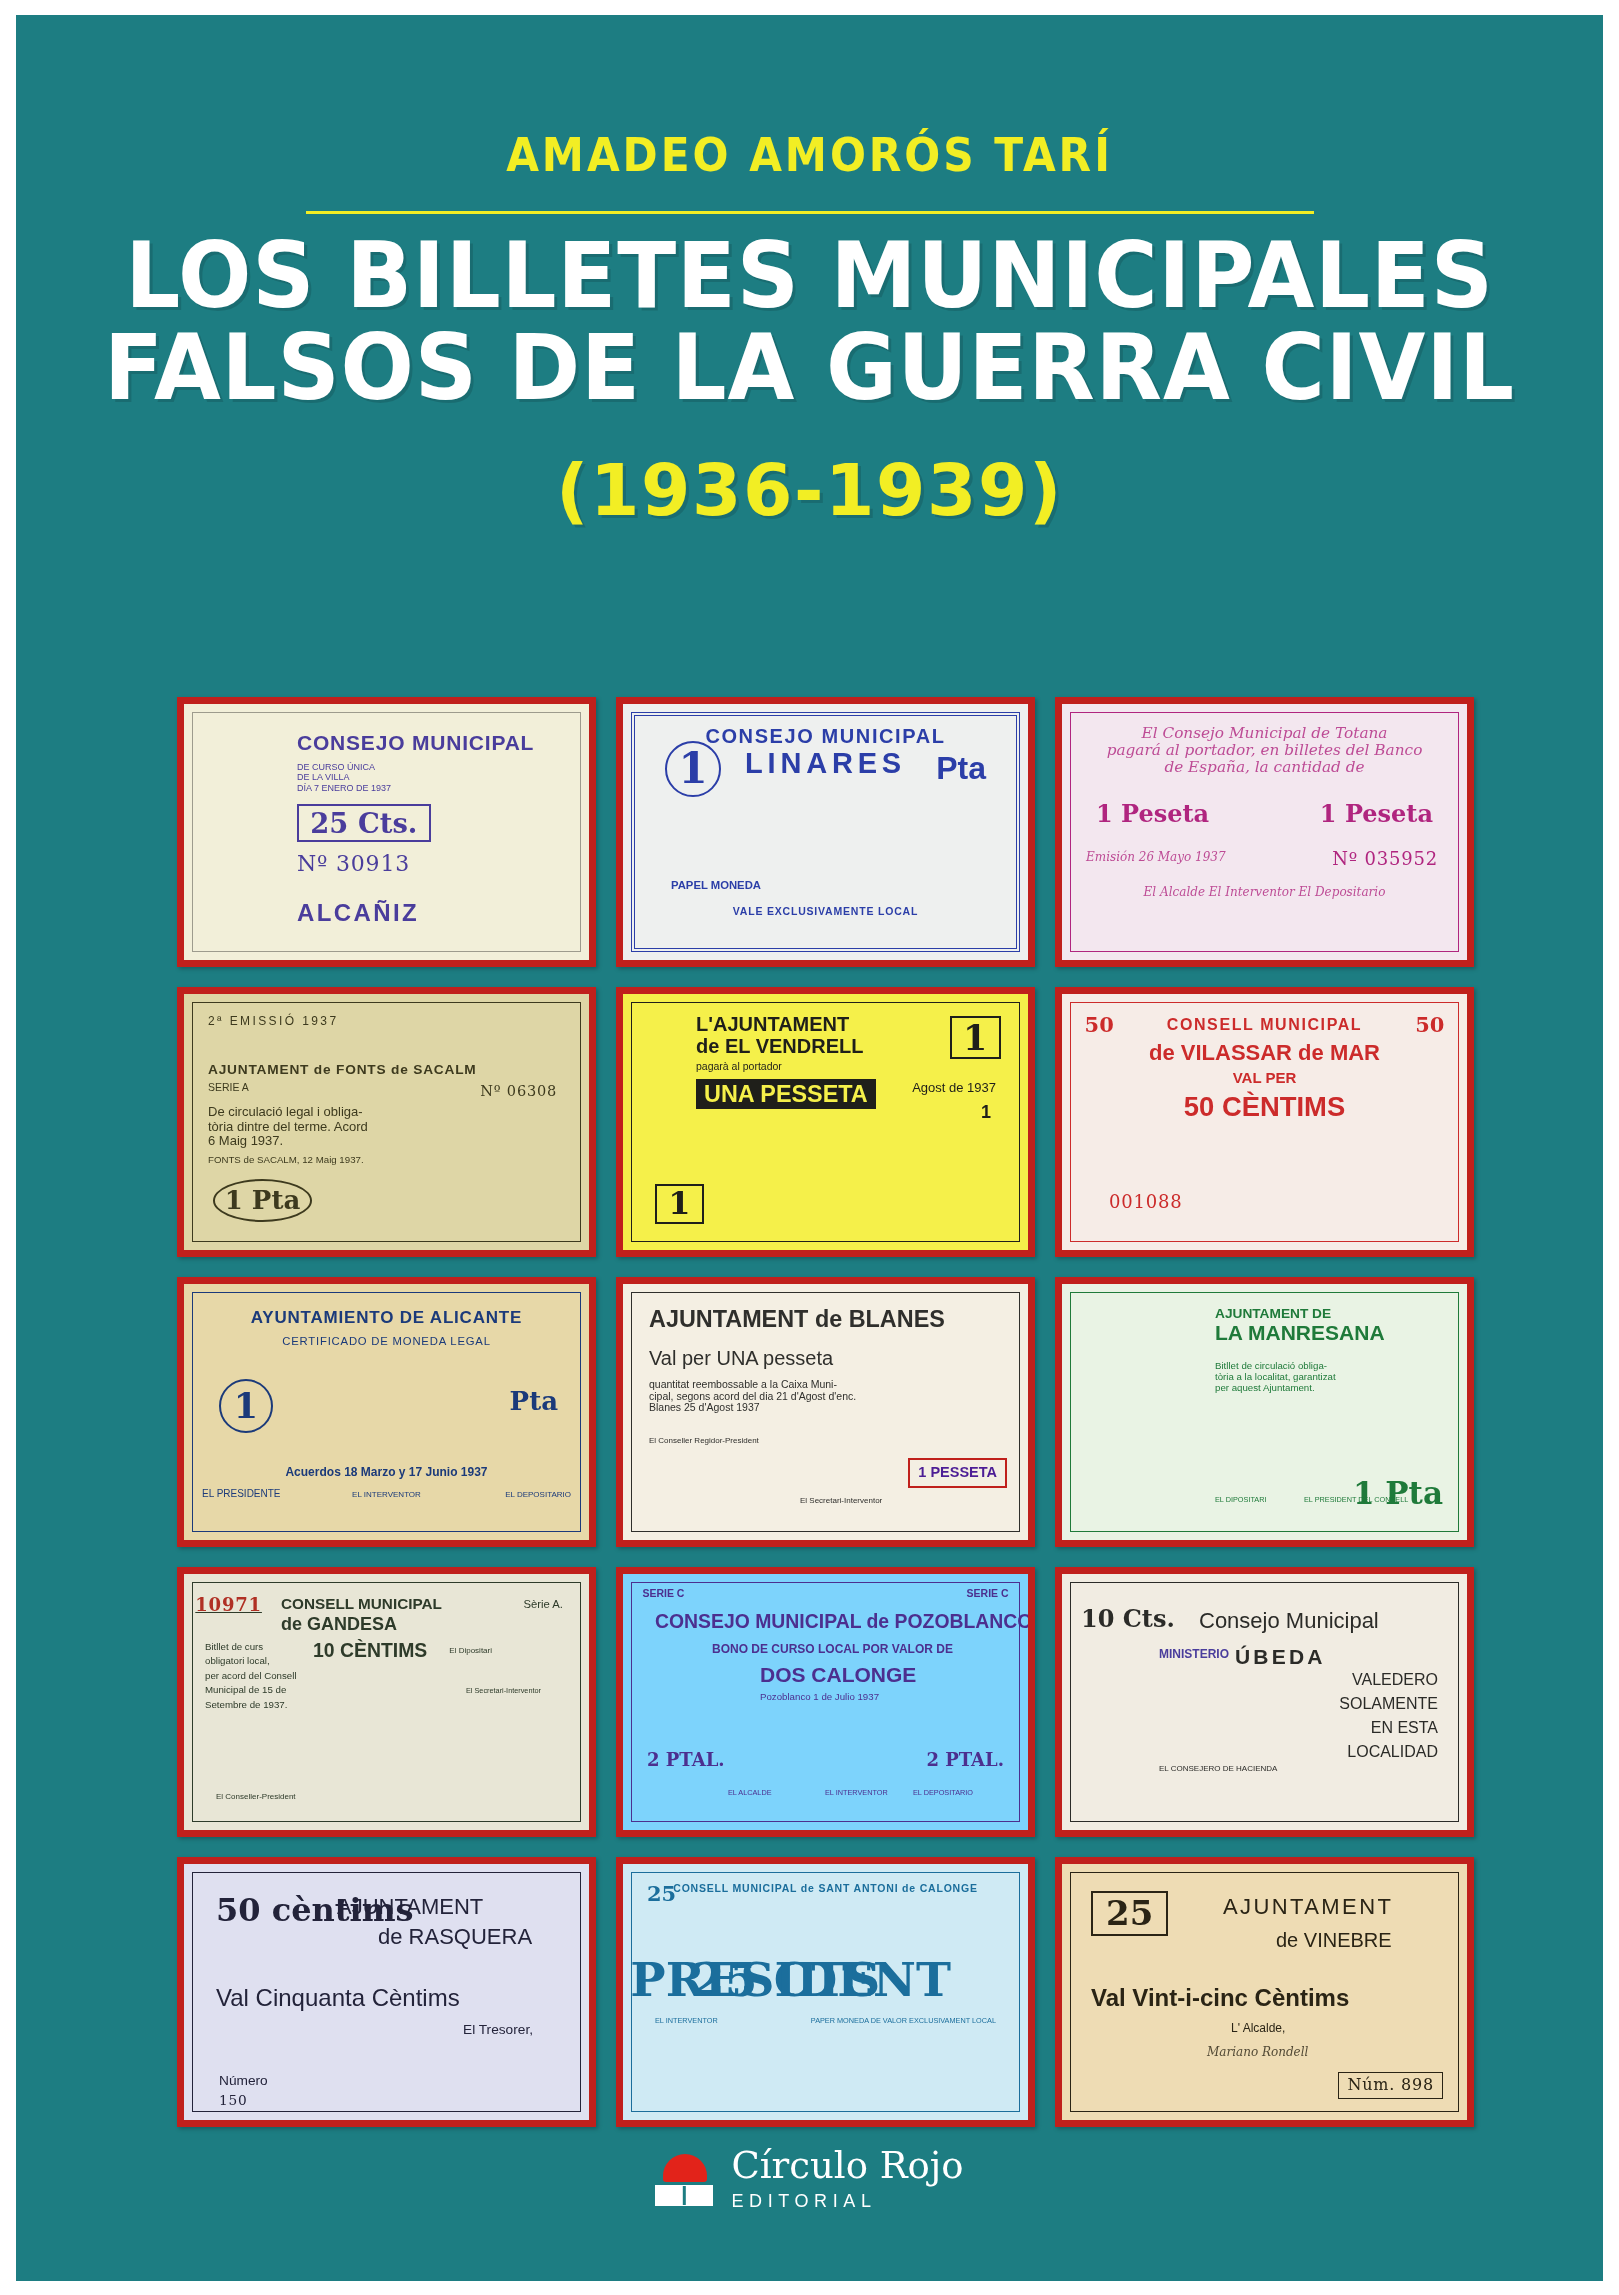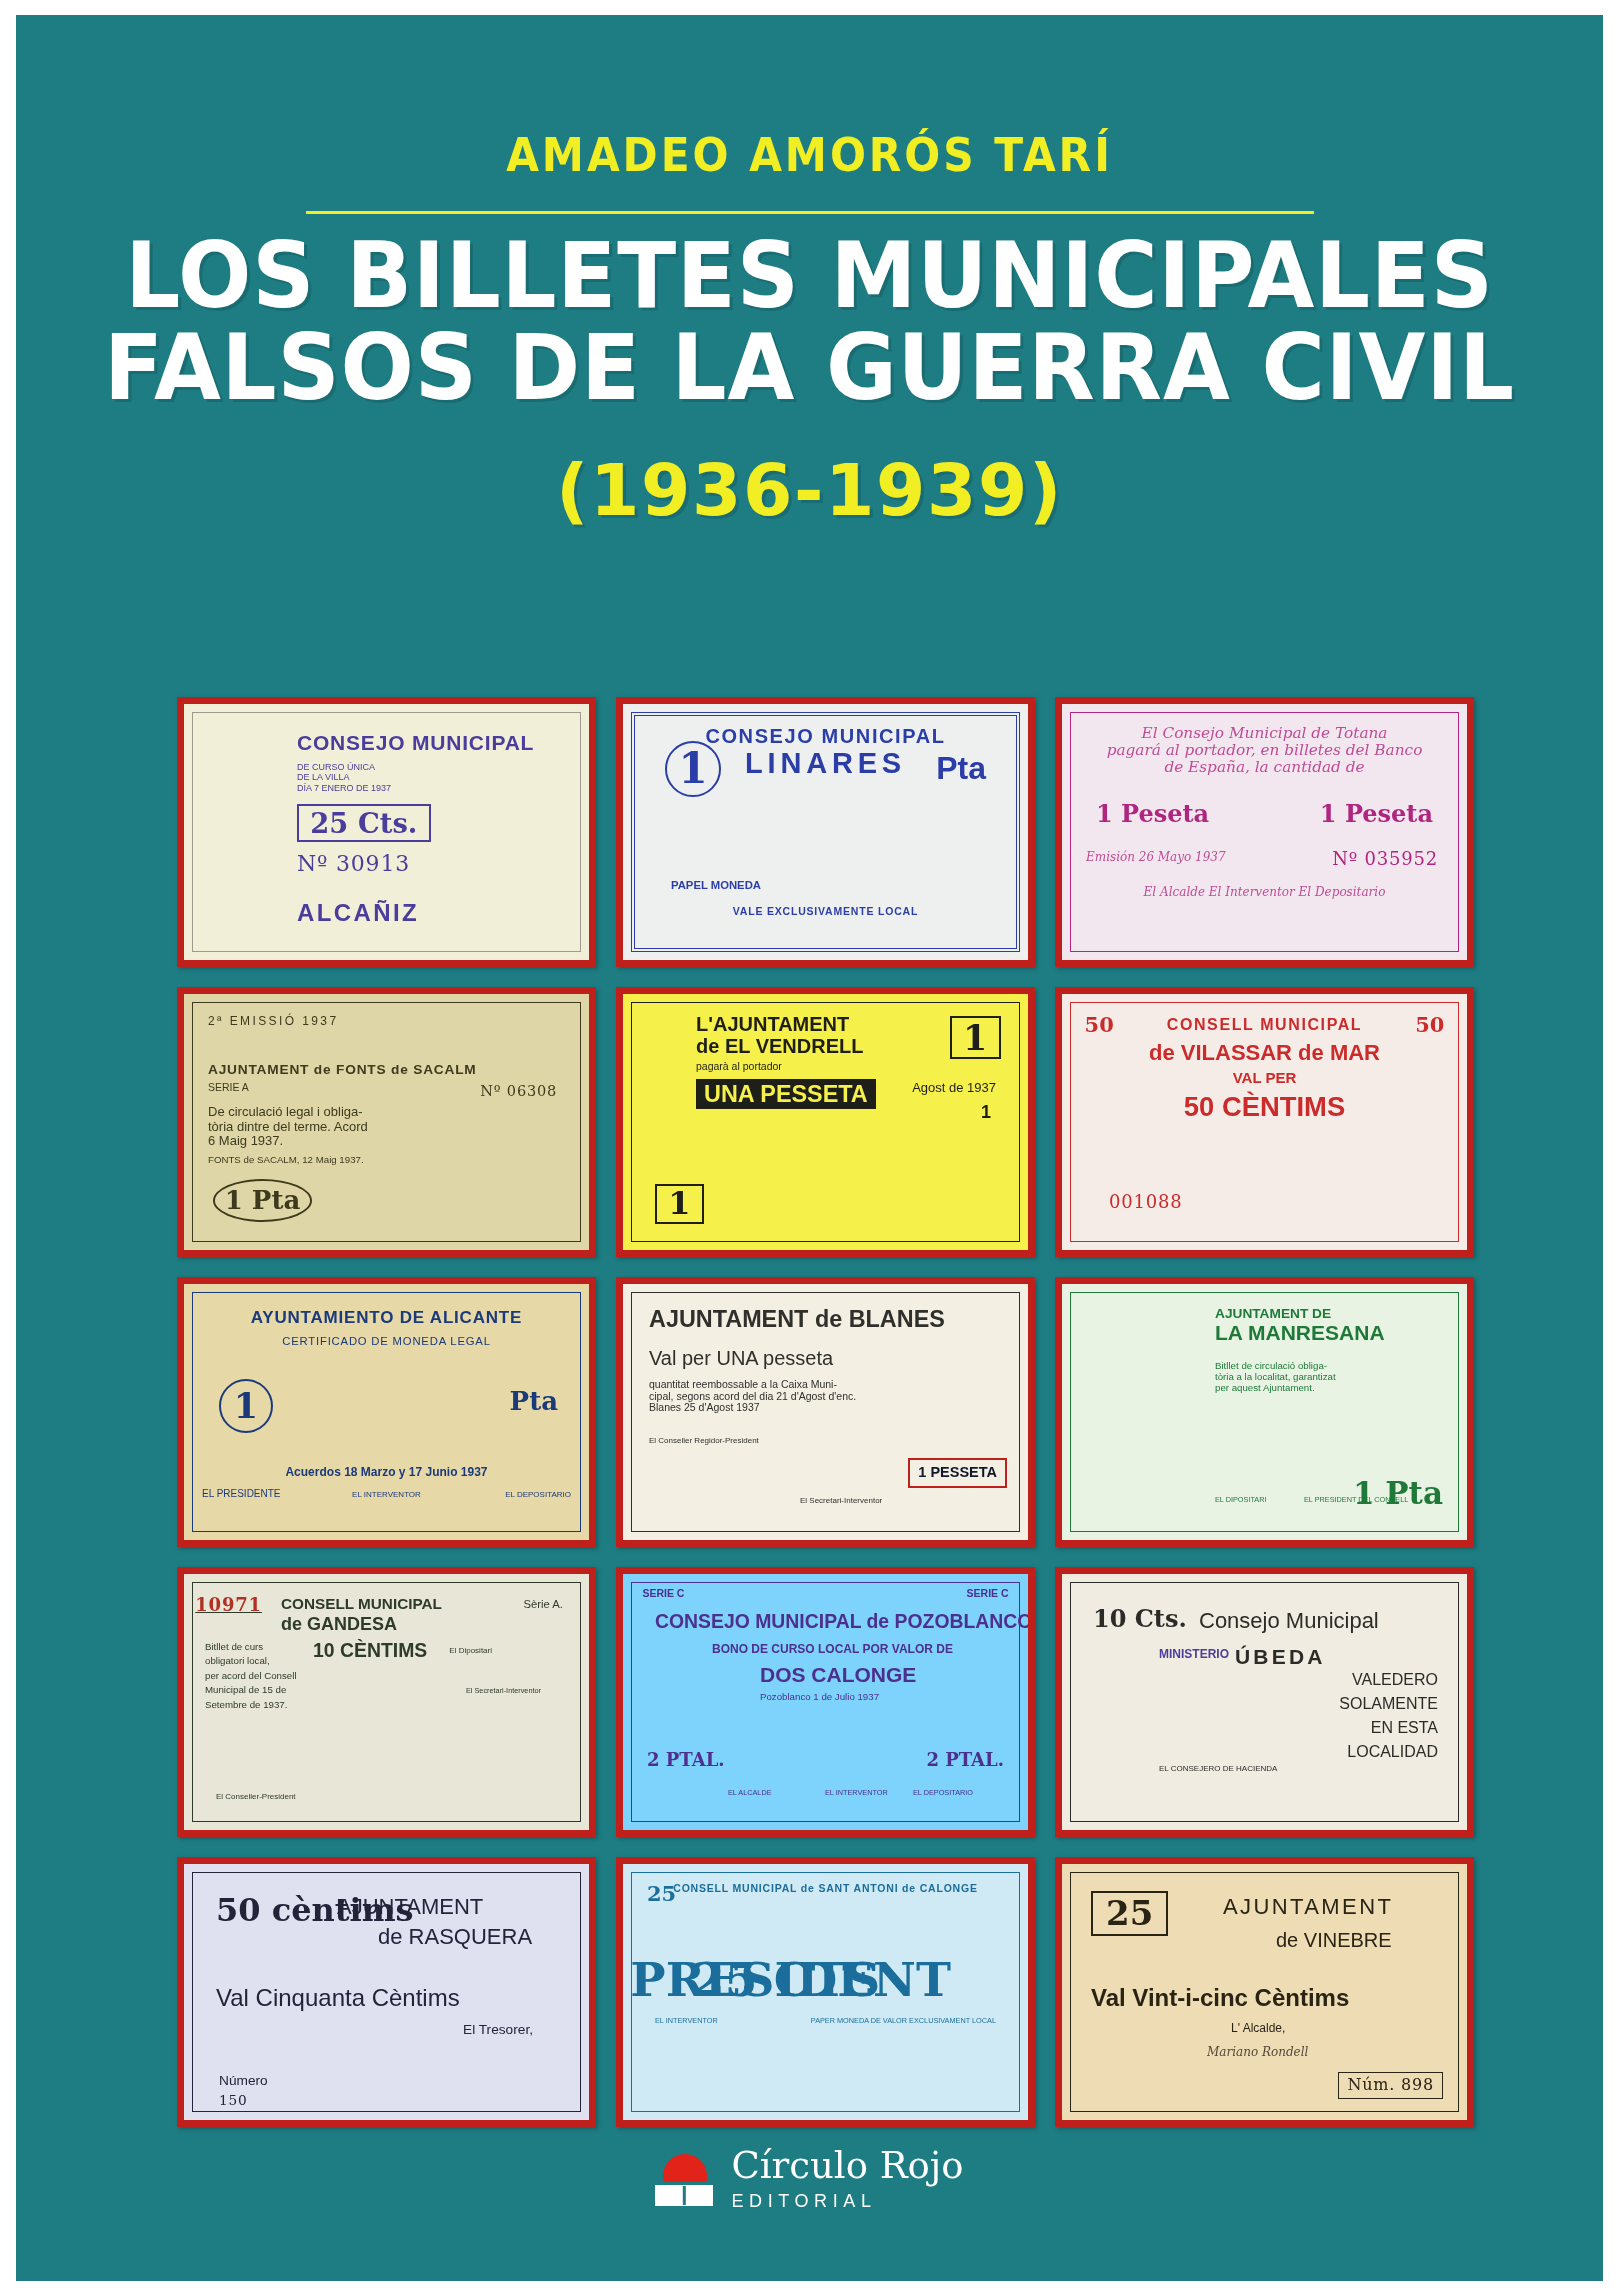--- a/index.html
+++ b/index.html
@@ -287,21 +287,21 @@
       <div class="note" style="background:#f4efe3;">
         <div class="frame" style="border-color:#2f2f2c;"></div>
         <div class="inner" style="color:#2f2f2c; padding-top:22.6px; padding-left:26px;">
           <span class="nt" style="font-size:23.4px; font-weight:bold;">AJUNTAMENT de BLANES</span>
           <span class="nt" style="font-size:20px; margin-top:14.5px;">Val per UNA pesseta</span>
           <span class="nt" style="font-size:10.5px; margin-top:9.7px;">quantitat reembossable a la Caixa Muni-</span>
           <span class="nt" style="font-size:10.5px;">cipal, segons acord del dia 21 d'Agost d'enc.</span>
           <span class="nt" style="font-size:10.5px;">Blanes 25 d'Agost 1937</span>
           <span class="nt" style="font-size:8px; margin-top:22.6px;">El Conseller Regidor-President</span>
           <span class="nt" style="position:absolute; left:177px; bottom:34px; font-size:8px;">El Secretari-Interventor</span>
-          <span class="nt" style="position:absolute; right:21px; bottom:52px; font-size:14.5px; font-weight:bold; color:#0f172a; border:2.4px solid #c0201c; padding:4.8px 8px; text-align:center; line-height:1.1;">1 PESSETA</span>
+          <span class="nt" style="position:absolute; right:21px; bottom:52px; font-size:14.5px; font-weight:bold; color:#4c1d95; border:2.4px solid #c0201c; padding:4.8px 8px; text-align:center; line-height:1.1;">1 PESSETA</span>
         </div>
       </div>
 
       <div class="note" style="background:#e9f3e4;">
         <div class="frame" style="border-color:#1f7a3a;"></div>
         <div class="inner" style="color:#1f7a3a; padding-top:22.6px; padding-left:153px;">
           <span class="nt" style="font-size:13.7px; font-weight:bold;">AJUNTAMENT DE</span>
           <span class="nt" style="font-size:21px; font-weight:bold;">LA MANRESANA</span>
           <span class="nt" style="font-size:9.7px; margin-top:16px;">Bitllet de circulació obliga-</span>
           <span class="nt" style="font-size:9.7px;">tòria a la localitat, garantizat</span>
@@ -343,21 +343,21 @@
           <span class="nt bigden" style="position:absolute; left:24px; bottom:60px; font-size:18px; text-align:center; line-height:1.05;">2 PTAL.</span>
           <span class="nt bigden" style="position:absolute; right:24px; bottom:60px; font-size:18px; text-align:center; line-height:1.05;">2 PTAL.</span>
           <span class="nt" style="position:absolute; left:105px; bottom:32px; font-size:7.3px;">EL ALCALDE</span>
           <span class="nt" style="position:absolute; left:202px; bottom:32px; font-size:7.3px;">EL INTERVENTOR</span>
           <span class="nt" style="position:absolute; left:290px; bottom:32px; font-size:7.3px;">EL DEPOSITARIO</span>
         </div>
       </div>
 
       <div class="note" style="background:#f1ece2;">
         <div class="frame" style="border-color:#2b2b28;"></div>
-        <div class="inner" style="color:#2b2b28; padding-top:32px; padding-left:31px;border-radius:6px;">
+        <div class="inner" style="color:#2b2b28; padding-top:32px; padding-left:19px;border-radius:6px;">
           <span class="nt bigden" style="font-size:24px;">10 Cts.</span>
           <span class="nt" style="position:absolute; left:137px; top:35px; font-size:22px;">Consejo Municipal</span>
           <span class="nt" style="position:absolute; left:97px; top:74px; font-size:12px; font-weight:bold; color:#4a3d9c;">MINISTERIO</span>
           <span class="nt" style="position:absolute; left:173px; top:71px; font-size:21px; letter-spacing:3.2px; font-weight:bold;">ÚBEDA</span>
           <span class="nt" style="position:absolute; right:29px; top:97px; font-size:16px;">VALEDERO</span>
           <span class="nt" style="position:absolute; right:29px; top:121px; font-size:16px;">SOLAMENTE</span>
           <span class="nt" style="position:absolute; right:29px; top:145px; font-size:16px;">EN ESTA</span>
           <span class="nt" style="position:absolute; right:29px; top:169px; font-size:16px;">LOCALIDAD</span>
           <span class="nt" style="position:absolute; left:97px; bottom:56px; font-size:8px;">EL CONSEJERO DE HACIENDA</span>
         </div>

